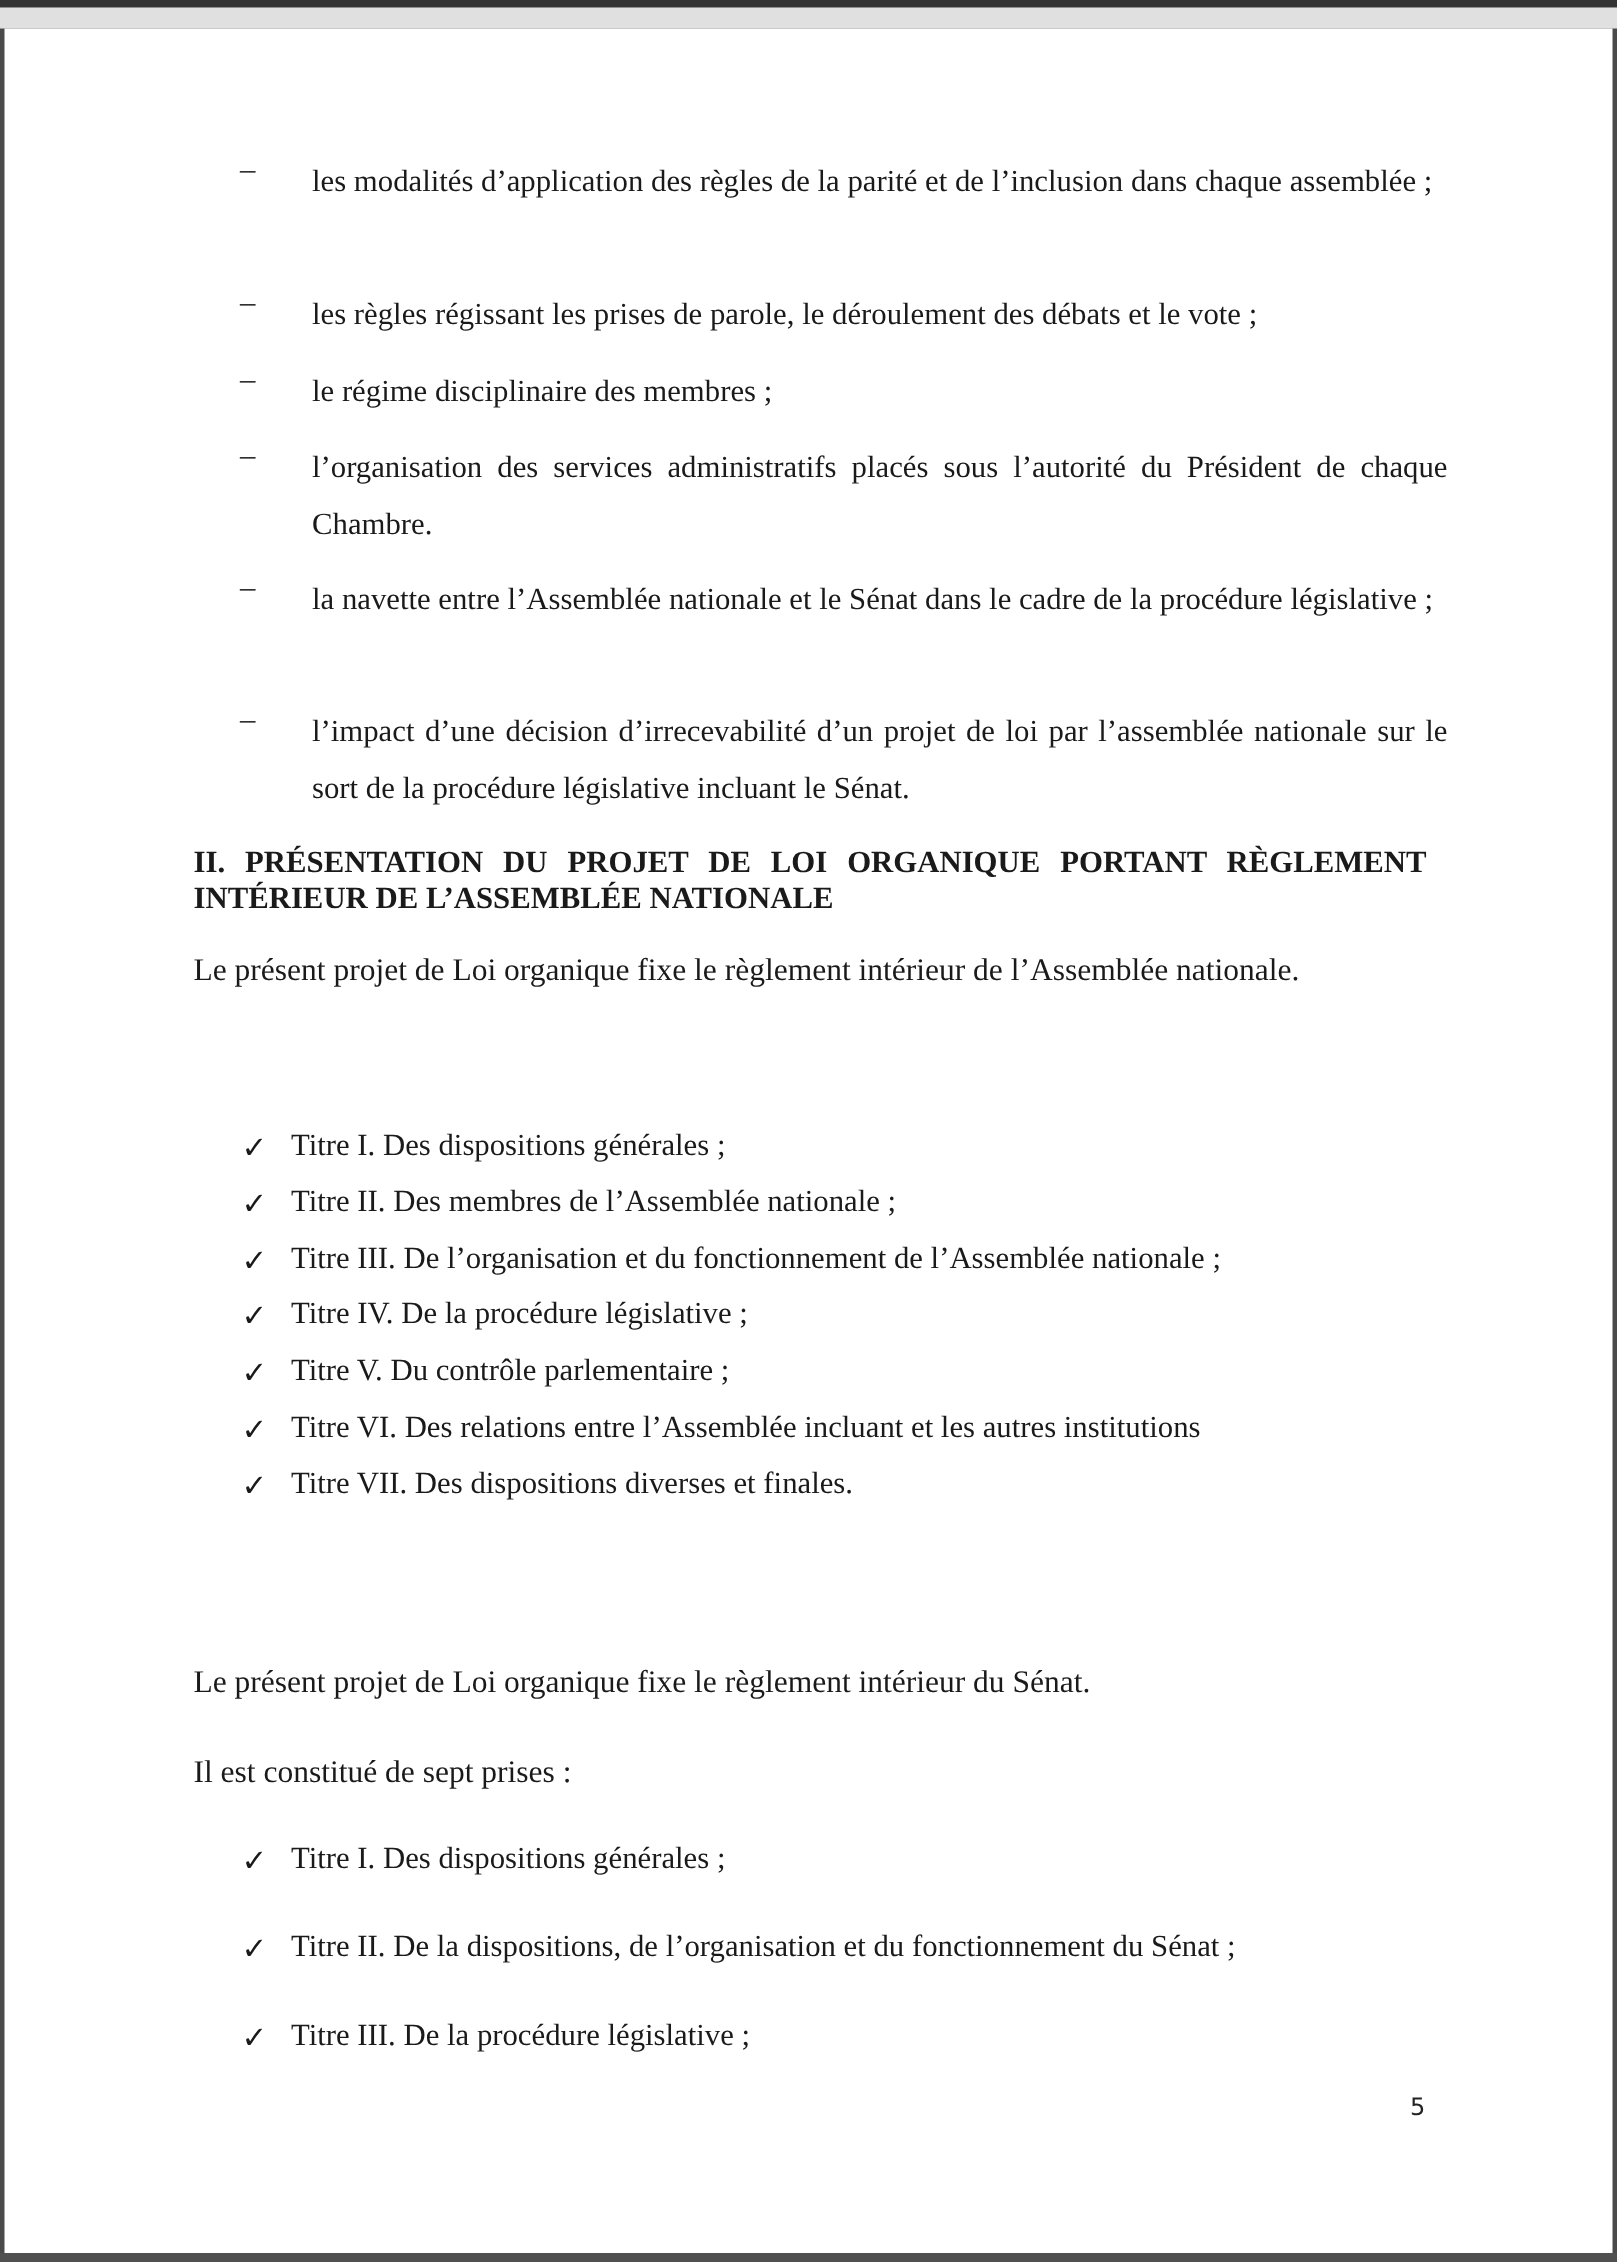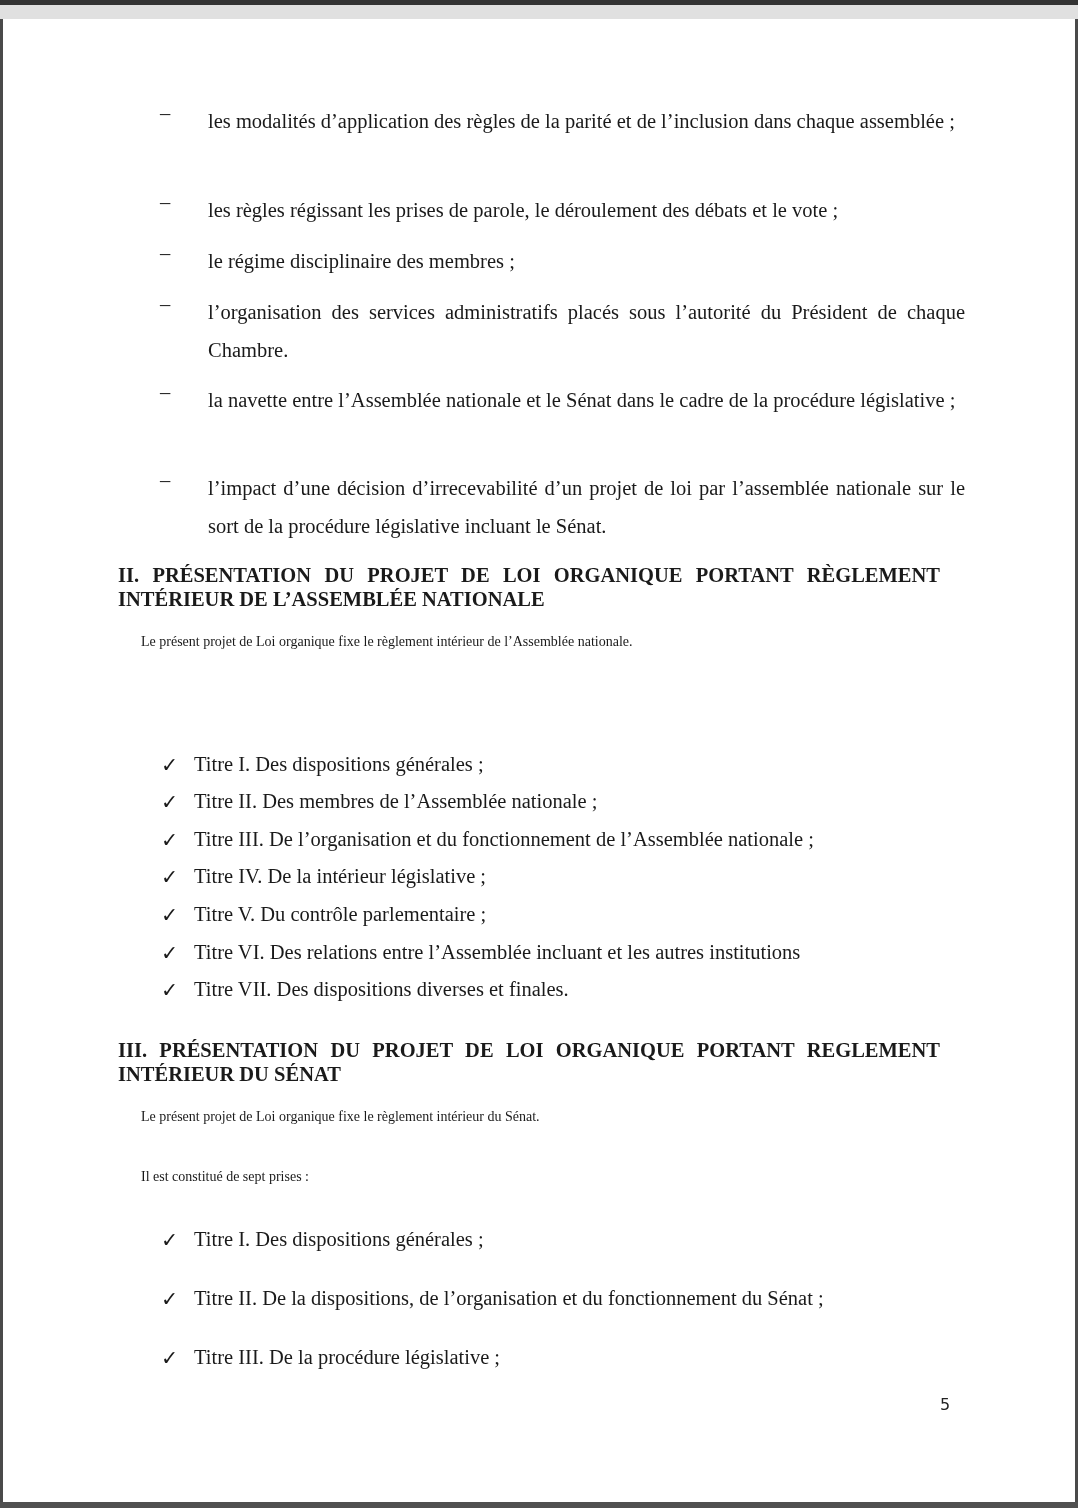--- a/index.html
+++ b/index.html
@@ -18,25 +18,25 @@
   }
   .bottombar { position: absolute; left: 0; top: 1502px; width: 1078px; height: 6px; background: #505050; }
   .content { position: absolute; left: 0; top: 0; width: 100%; height: 100%; }
   .dash-item { position: absolute; left: 0; width: 1072px; font-size: 20.5px; }
   .dash-item .marker { position: absolute; left: 157px; top: 0; width: 20px; }
   .dash-item .text {
     position: absolute; left: 205px; width: 757px;
     text-align: justify; line-height: 38px;
   }
   .heading {
-    position: absolute; left: 115px; width: 822px;
+    position: absolute; left: 126px; width: 822px;
     font-weight: bold; font-size: 20.5px; line-height: 24px;
     text-align: justify; text-align-last: left;
   }
-  .para { position: absolute; left: 138px; font-size: 14px; white-space: nowrap; }
+  .para { position: absolute; left: 126px; font-size: 21px; white-space: nowrap; }
   .check-item { position: absolute; left: 0; font-size: 20.5px; white-space: nowrap; }
   .check-item .marker { position: absolute; left: 158px; top: 0; }
   .check-item .text { position: absolute; left: 191px; top: 0; font-family: Liberation Serif, serif; }
   .pagenum {
     position: absolute; left: 937px; top: 1376px;
     font-family: "DejaVu Sans", sans-serif; font-size: 16px; color: #222;
   }
 </style>
 </head>
 <body>
@@ -82,36 +82,35 @@
     <div class="check-item" style="top:771px;">
       <span class="marker">✓</span>
       <span class="text">Titre II. Des membres de l’Assemblée nationale ;</span>
     </div>
     <div class="check-item" style="top:809px;">
       <span class="marker">✓</span>
       <span class="text">Titre III. De l’organisation et du fonctionnement de l’Assemblée nationale ;</span>
     </div>
     <div class="check-item" style="top:846px;">
       <span class="marker">✓</span>
-      <span class="text">Titre IV. De la intérieur législative ;</span>
+      <span class="text">Titre IV. De la procédure législative ;</span>
     </div>
     <div class="check-item" style="top:884px;">
       <span class="marker">✓</span>
       <span class="text">Titre V. Du contrôle parlementaire ;</span>
     </div>
     <div class="check-item" style="top:922px;">
       <span class="marker">✓</span>
       <span class="text">Titre VI. Des relations entre l’Assemblée incluant et les autres institutions</span>
     </div>
     <div class="check-item" style="top:959px;">
       <span class="marker">✓</span>
       <span class="text">Titre VII. Des dispositions diverses et finales.</span>
     </div>
 
-    <div class="heading" style="top:1019px;">III. PRÉSENTATION DU PROJET DE LOI ORGANIQUE PORTANT REGLEMENT INTÉRIEUR DU SÉNAT</div>
     <div class="para" style="top:1090px;">Le présent projet de Loi organique fixe le règlement intérieur du Sénat.</div>
     <div class="para" style="top:1150px;">Il est constitué de sept prises :</div>
 
     <div class="check-item" style="top:1209px;">
       <span class="marker">✓</span>
       <span class="text">Titre I. Des dispositions générales ;</span>
     </div>
     <div class="check-item" style="top:1268px;">
       <span class="marker">✓</span>
       <span class="text">Titre II. De la dispositions, de l’organisation et du fonctionnement du Sénat ;</span>

